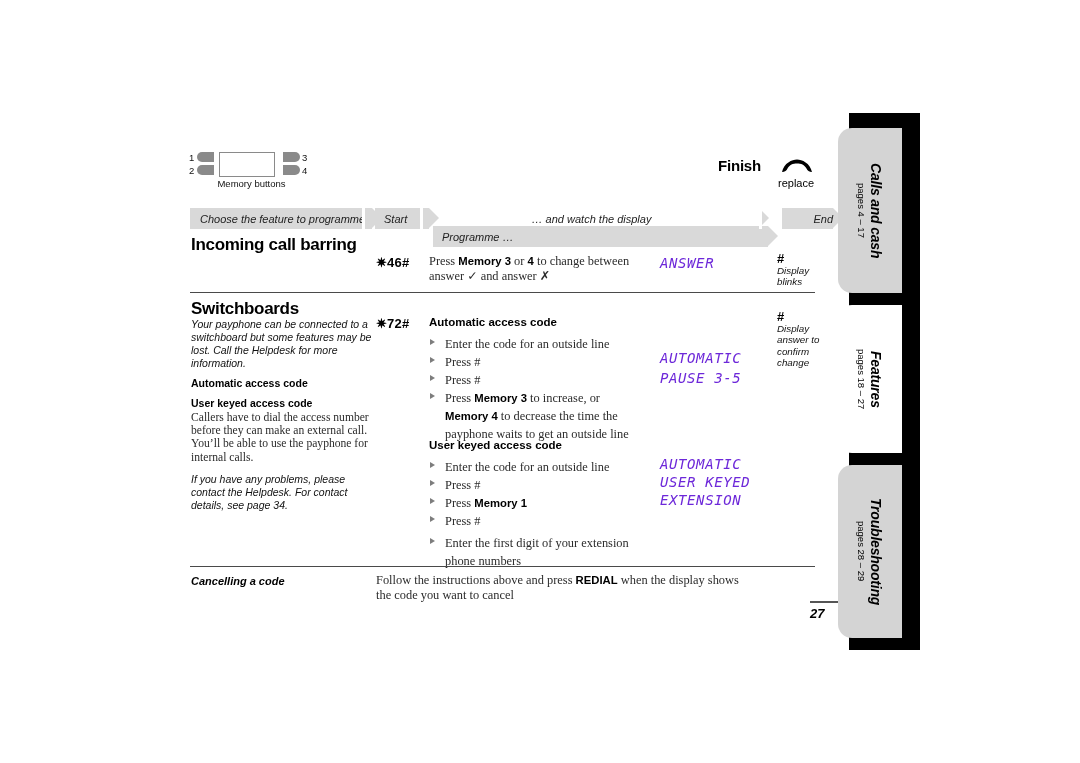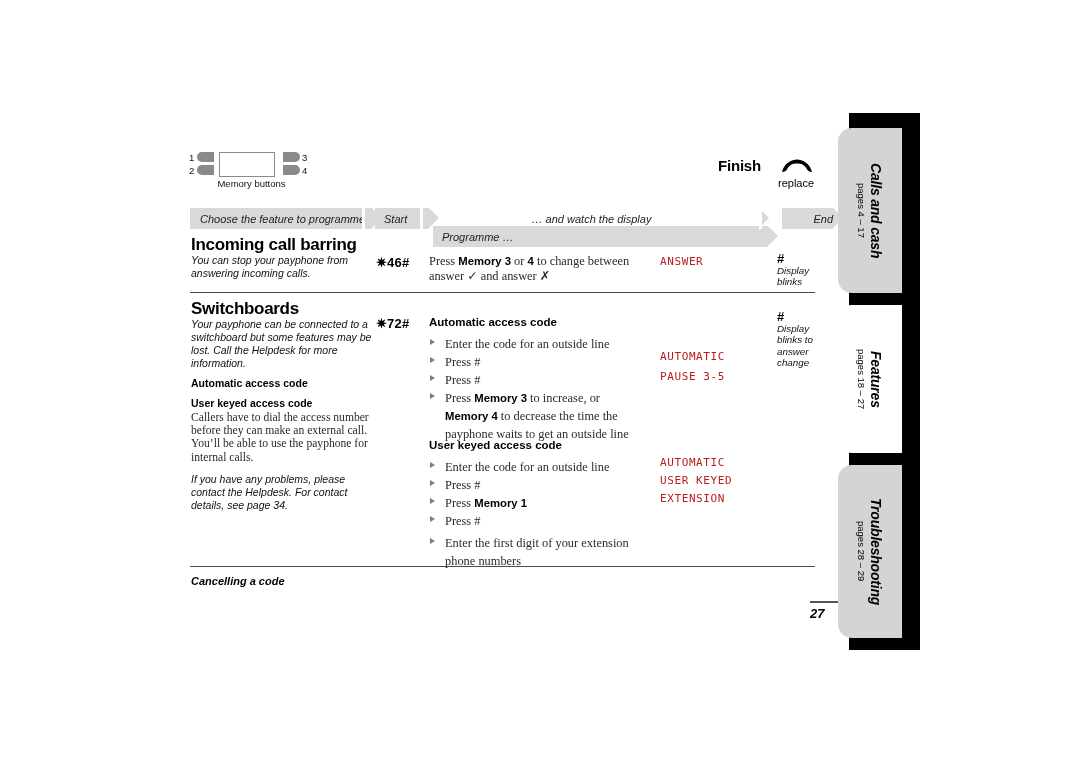--- a/index.html
+++ b/index.html
@@ -238,23 +238,24 @@
     height: 0;
     border-top: 3.4px solid transparent;
     border-bottom: 3.4px solid transparent;
     border-left: 5.4px solid #7d7d7d;
   }
 
   
   .lcd {
     position: absolute;
     font-family: "DejaVu Sans Mono", monospace;
-    font-size: 11px;
+    font-size: 14px;
+    font-style: italic;
     letter-spacing: 0.6px;
-    color: #b91c1c;
+    color: #6d28d9;
     white-space: nowrap;
   }
 
   
   .note {
     position: absolute;
     width: 50px;
   }
   .note .hashbig {
     font-family: "Liberation Sans", sans-serif;
@@ -411,23 +412,20 @@
         <span class="txt" style="padding-right:9px;">… and watch the display</span>
       </div>
     <div class="flow-gap" style="left:569px;"></div>
     <div class="flow-seg" style="left:592px; width:42px;  padding-left:9px;justify-content:flex-end;">
         <span class="txt">End</span>
       </div>
   </div>
 
   <div class="sect-title" style="left:191px; top:235px;">Incoming call barring</div>
 
-  <div class="lcol" style="top:254px;">
-    <div class="ital">You can stop your payphone from answering incoming calls.</div>
-  </div>
 
   <div class="code" style="left:376px; top:255px;">✷46#</div>
 
   <div class="icol" style="top:254px; width:230px;">
     <div class="line">Press <b>Memory 3</b> or <b>4</b> to change between answer ✓ and answer ✗</div>
   </div>
 
   <div class="lcd" style="left:660px; top:255px;">ANSWER</div>
 
   <div class="note" style="left:777px; top:252px;">
@@ -468,21 +466,21 @@
       <span class="tri"></span>
       <span class="line">Press <b>Memory 3</b> to increase, or <b>Memory 4</b> to decrease the time the payphone waits to get an outside line</span>
     </div>
   </div>
 
   <div class="lcd" style="left:660px; top:350px;">AUTOMATIC</div>
   <div class="lcd" style="left:660px; top:370px;">PAUSE 3-5</div>
 
   <div class="note" style="left:777px; top:310px;">
     <div class="hashbig">#</div>
-    <div class="txt">Display blinks to answer change</div>
+    <div class="txt">Display answer to confirm change</div>
   </div>
 
   <div class="icol" style="top:439px;">
     <div class="head">User keyed access code</div>
     <div style="height:6px;"></div>
     <div class="bullet-row">
       <span class="tri"></span>
       <span class="line">Enter the code for an outside line</span>
     </div>
     <div class="bullet-row">
@@ -503,20 +501,21 @@
     </div>
   </div>
 
   <div class="lcd" style="left:660px; top:456px;">AUTOMATIC</div>
   <div class="lcd" style="left:660px; top:474px;">USER KEYED</div>
   <div class="lcd" style="left:660px; top:492px;">EXTENSION</div>
 
   <div class="rule" style="top:566px;"></div>
 
   <div class="cancel-label">Cancelling a code</div>
+  <div class="cancel-body">Follow the instructions above and press <b>REDIAL</b> when the display shows the code you want to cancel</div>
 
   <div class="pagenum-rule"></div>
   <div class="pagenum">27</div>
 
   <div class="sidebar">
 
     <div class="tab gray" style="top:15px; height:165px;">
       <div class="tab-inner">
         <div class="tab-title">Calls and cash</div>
         <div class="tab-pages">pages 4 – 17</div>

